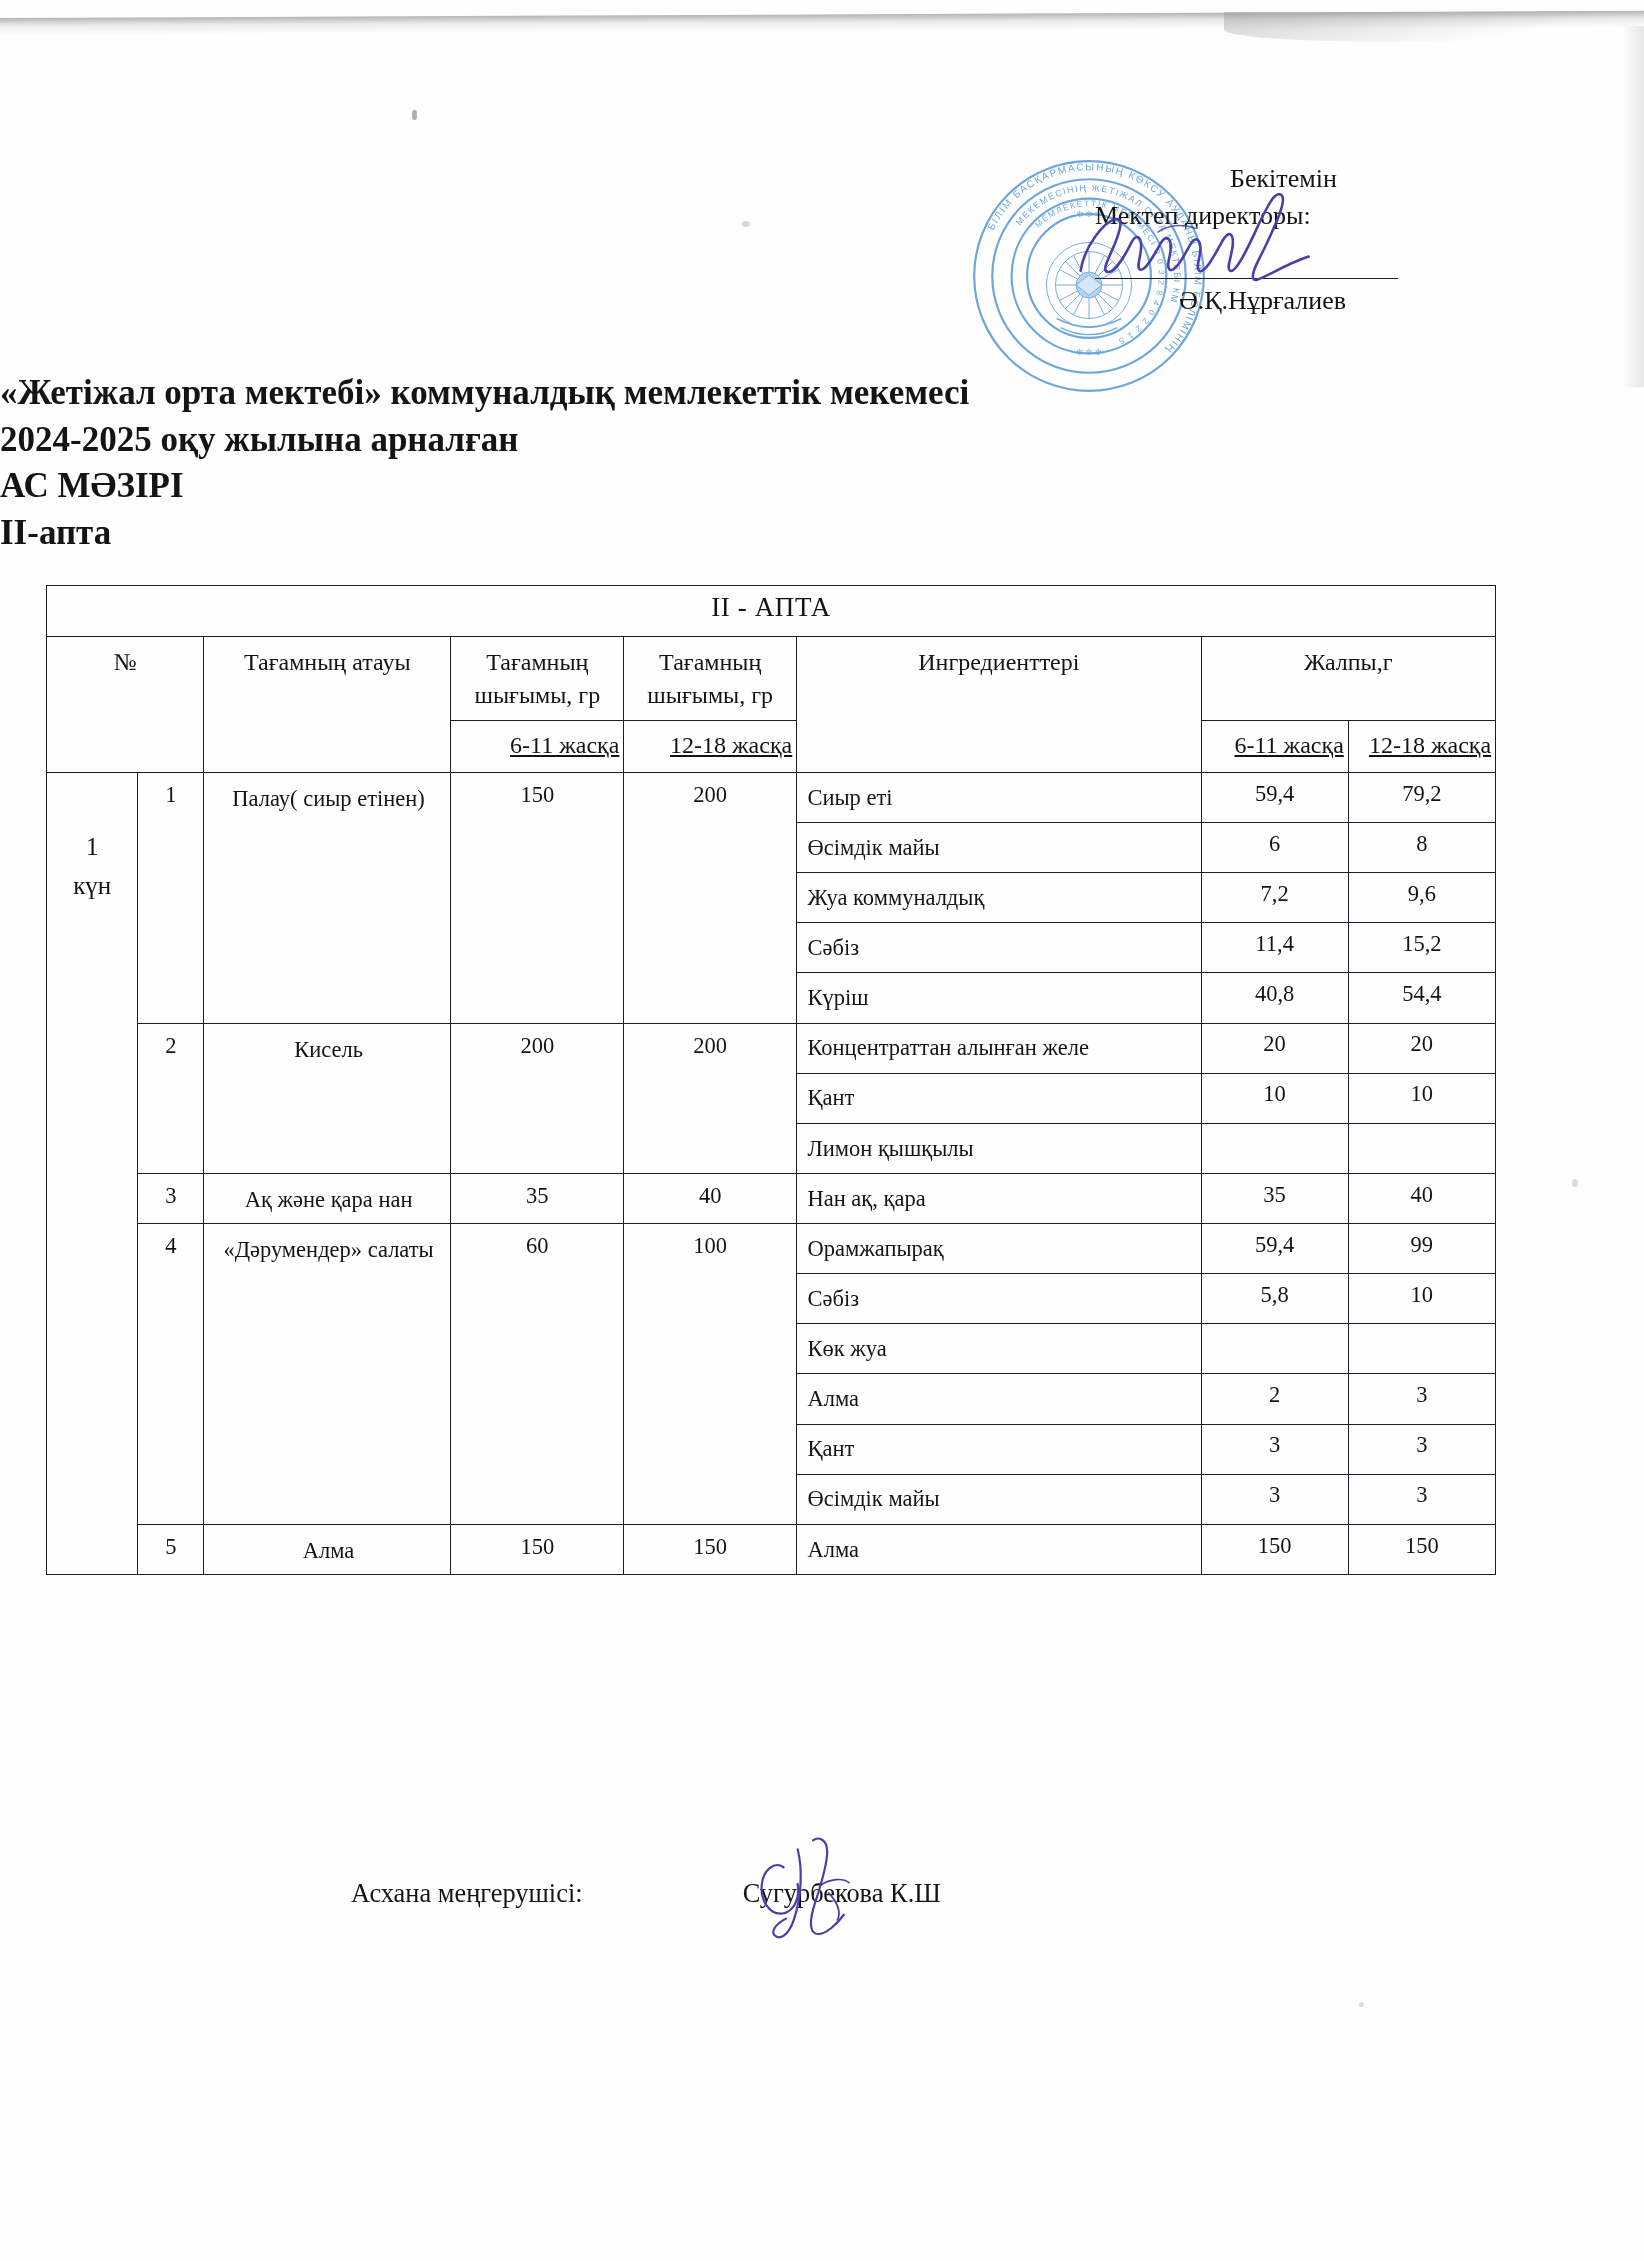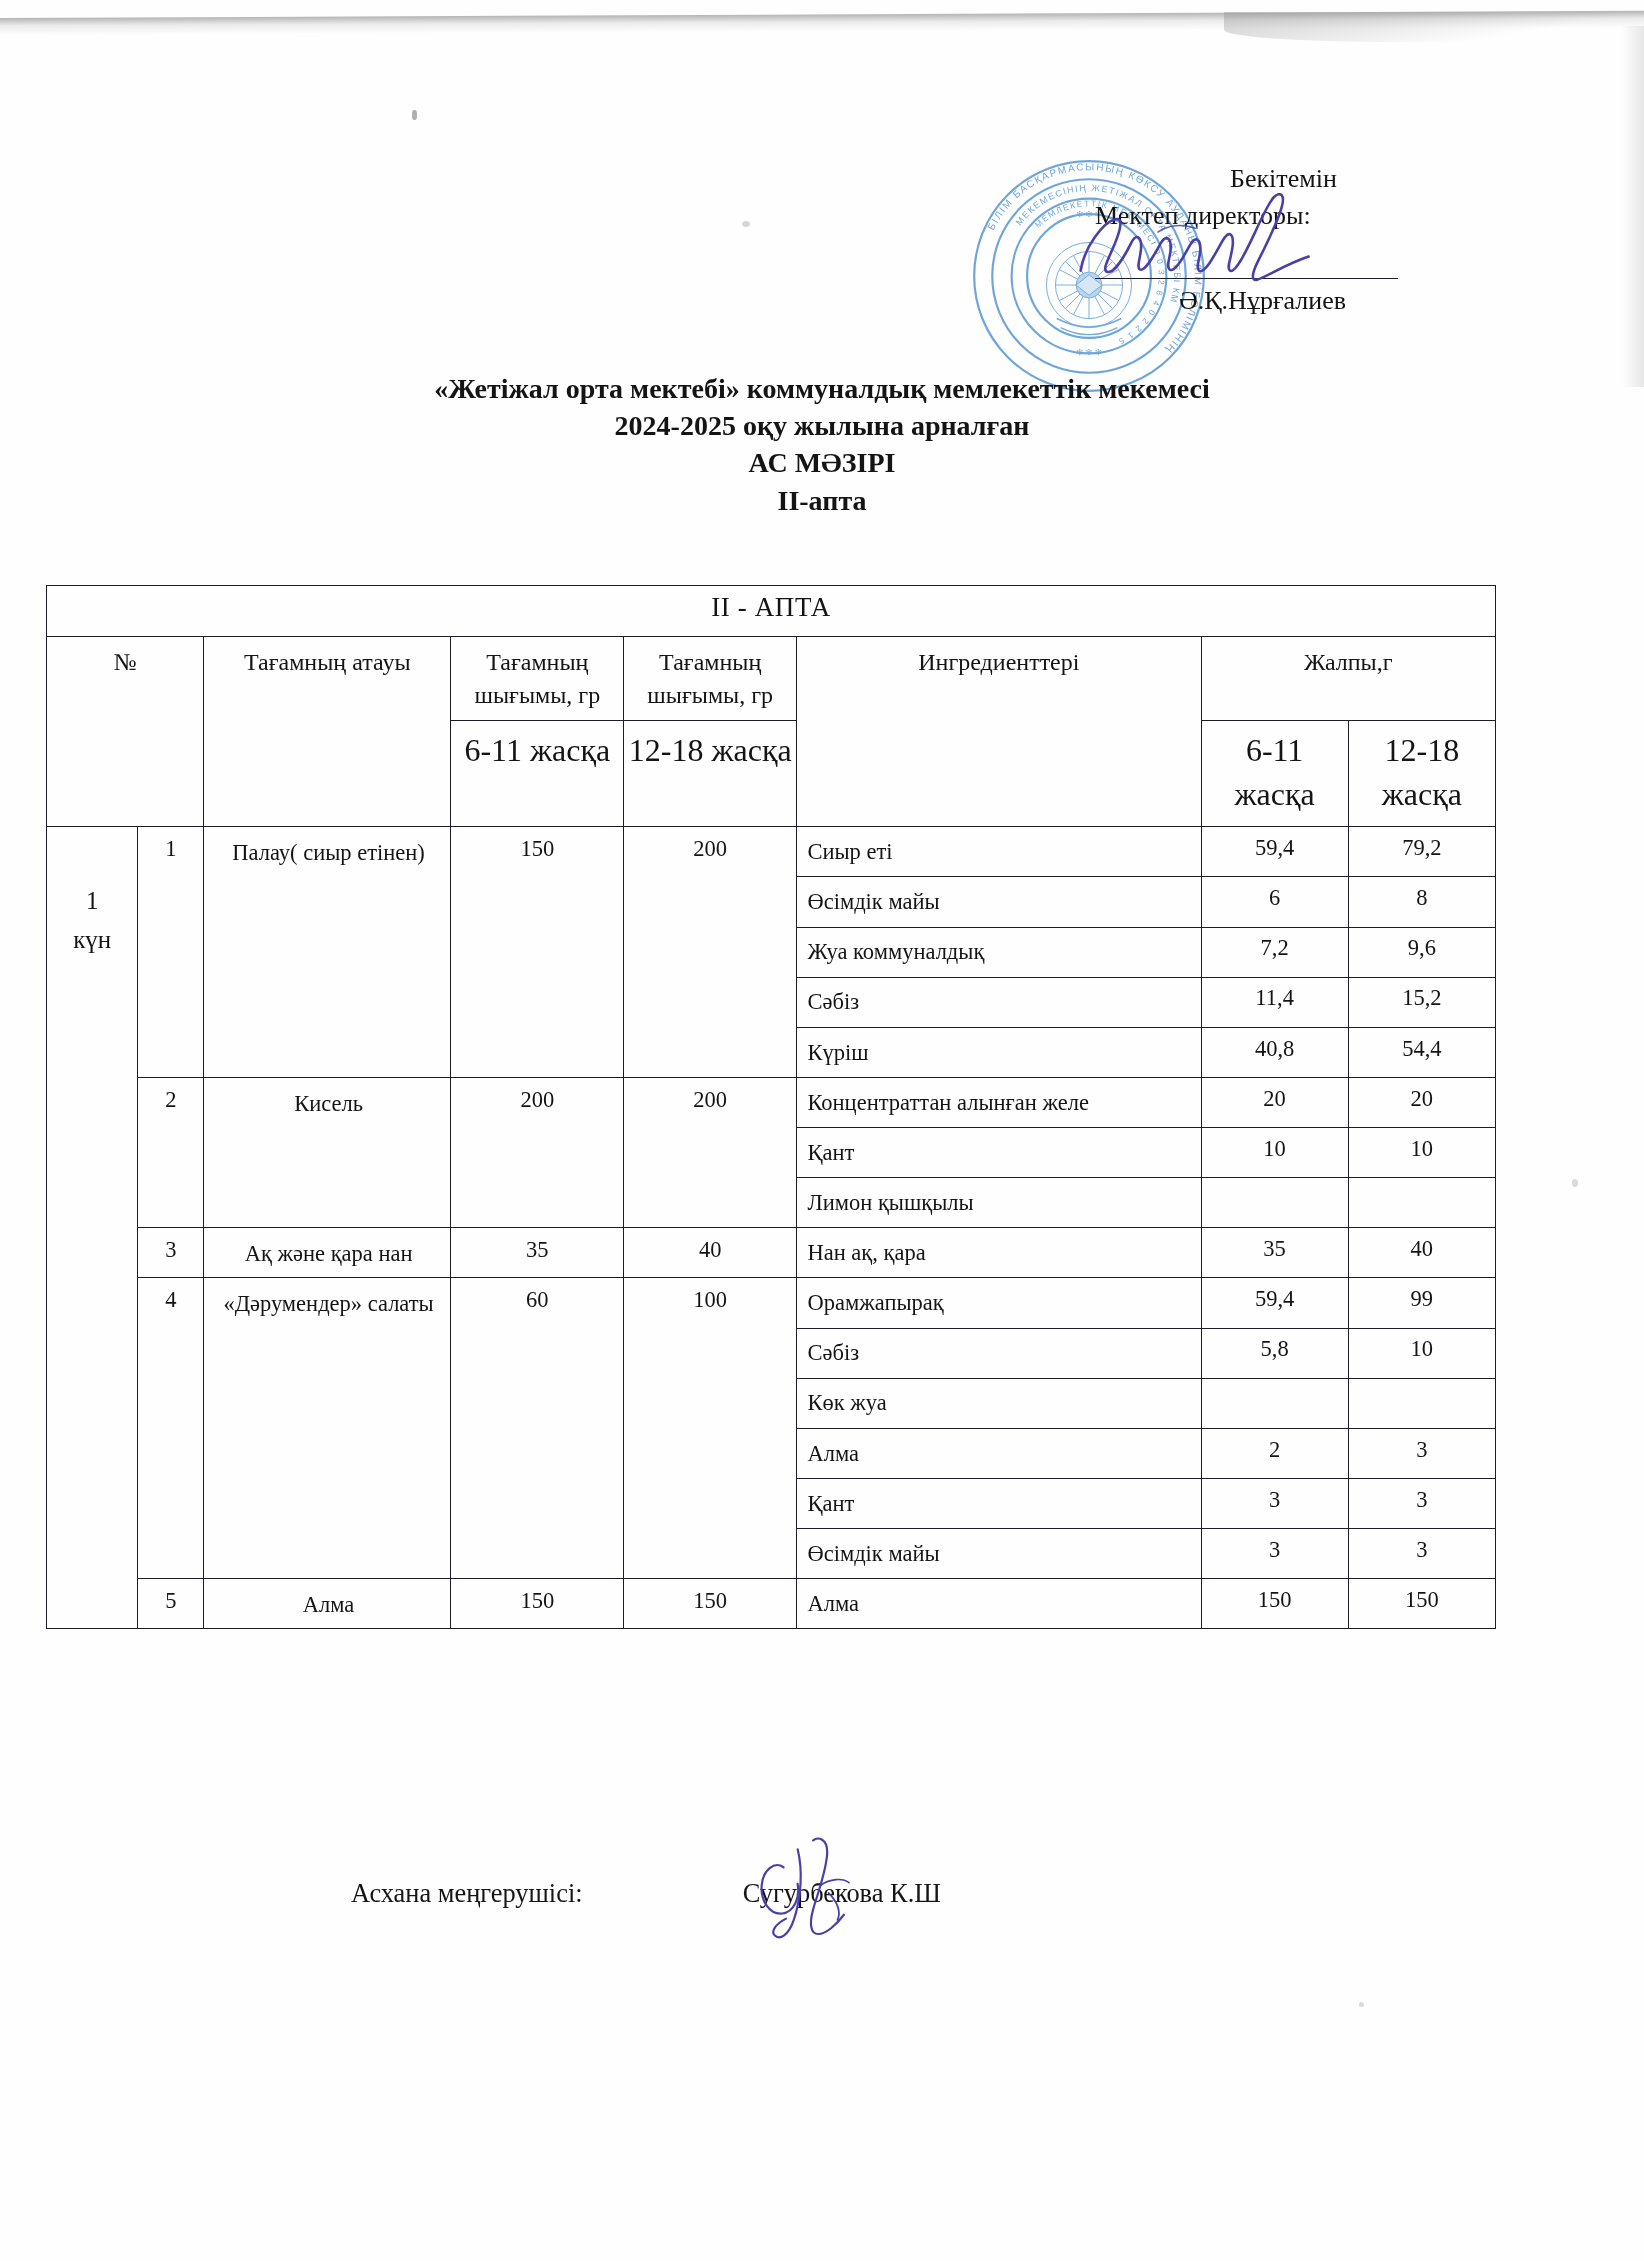--- a/index.html
+++ b/index.html
@@ -98,23 +98,22 @@
     z-index: 6;
     pointer-events: none;
   }
 
   
   .titles {
     position: absolute;
     left: 0;
     top: 370px;
     width: 1644px;
-    text-align: center;
     font-weight: bold;
-    font-size: 28px;
+    font-size: 35px;
     line-height: 1.33;
     z-index: 4;
   }
   .titles .t-line { display: block; }
 
   
   .tbl-wrap {
     position: absolute;
     left: 46px;
     top: 585px;
@@ -143,26 +142,27 @@
   }
   .hdr {
     text-align: center;
     font-weight: bold;
     font-size: 24px;
     line-height: 1.36;
     padding: 9px 5.2px !important;
     vertical-align: top;
   }
   .hdr-sub {
-    text-align: center;
+    text-align: right;
     font-weight: bold;
-    font-size: 32px;
+    font-size: 24px;
     line-height: 1.36;
     padding: 7.7px 3.9px 10.3px 3.9px !important;
     vertical-align: top;
+    text-decoration: underline;
   }
   .daycell {
     text-align: center;
     font-weight: bold;
     font-size: 25px;
     line-height: 1.55;
     padding-top: 55px !important;
     vertical-align: top;
   }
   .numcell {

